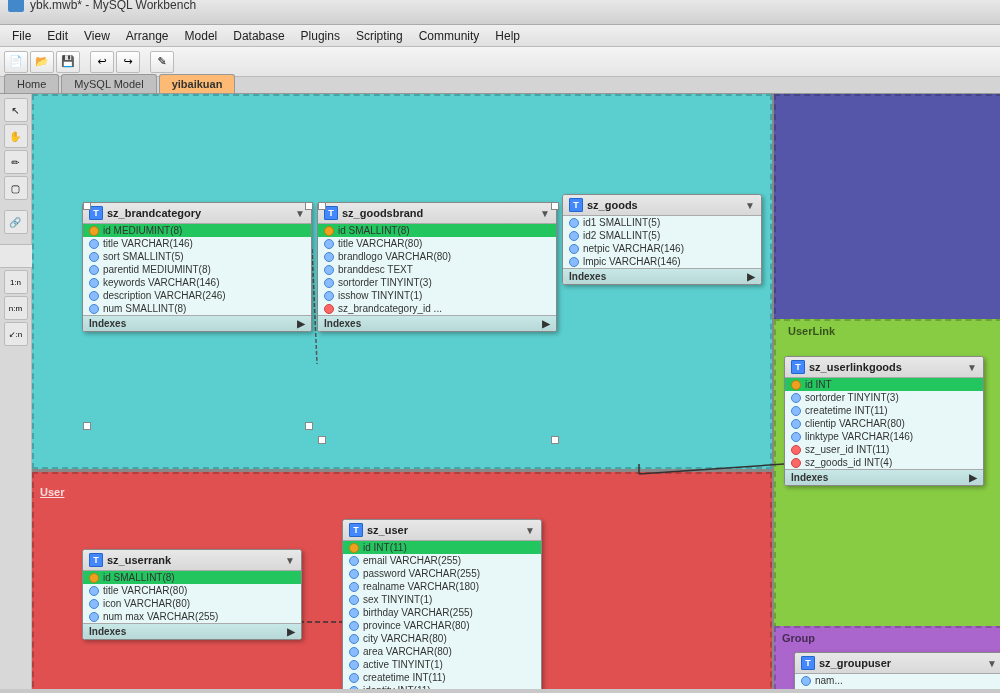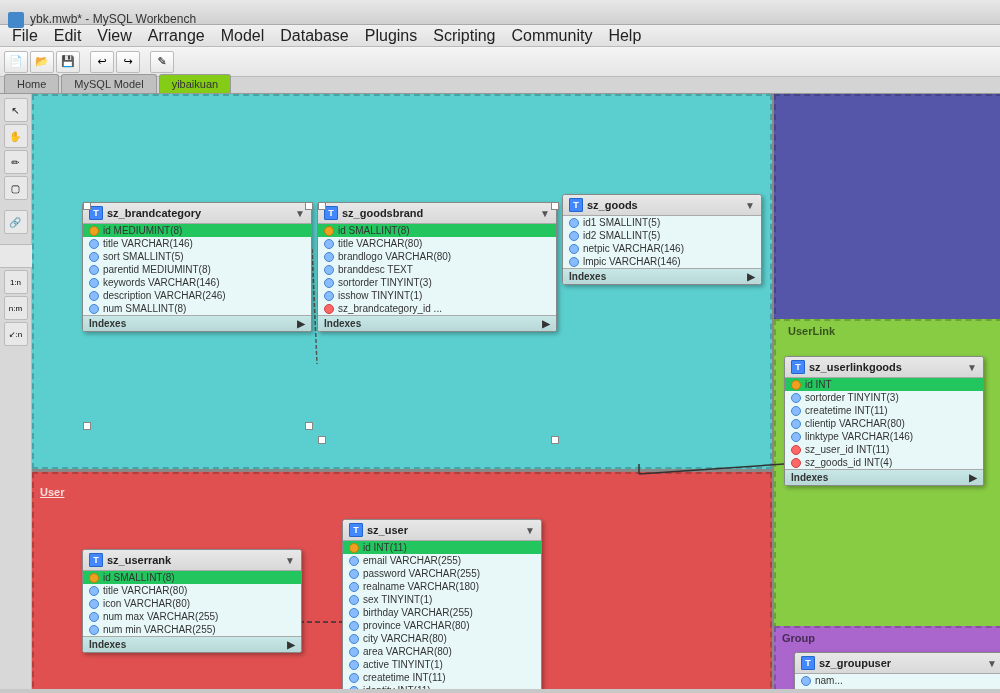--- a/index.html
+++ b/index.html
@@ -3,41 +3,41 @@
   <meta charset="utf-8">
   <style>
     * { margin: 0; padding: 0; box-sizing: border-box; }
     body { font-family: 'Segoe UI', Arial, sans-serif; font-size: 11px; background: #c8c8c8; overflow: hidden; width: 1000px; height: 693px; }
     
     
     #titlebar {
       background: linear-gradient(to bottom, #e8e8e8, #d0d0d0);
       height: 22px;
       display: flex;
-      align-items: flex-start;
+      align-items: flex-end;
       padding: 12px 8px;
       border-bottom: 1px solid #aaa;
       font-size: 12px;
       color: #333;
     }
     #titlebar .app-icon { width: 16px; height: 16px; background: #4488cc; border-radius: 2px; margin-right: 6px; display: inline-block; }
     
     
     #menubar {
       background: linear-gradient(to bottom, #f0f0f0, #e0e0e0);
       height: 22px;
       display: flex;
       align-items: center;
       padding: 0 4px;
       border-bottom: 1px solid #bbb;
     }
     #menubar span {
       padding: 2px 8px;
       cursor: pointer;
-      font-size: 16px;
+      font-size: 12px;
       color: #222;
     }
     
     
     #toolbar {
       background: linear-gradient(to bottom, #f5f5f5, #e5e5e5);
       height: 30px;
       display: flex;
       align-items: center;
       padding: 0 4px;
@@ -69,22 +69,22 @@
       background: #c0c0c0;
       border: 1px solid #999;
       border-bottom: none;
       margin-right: 2px;
       cursor: pointer;
       font-size: 11px;
       color: #333;
       border-radius: 3px 3px 0 0;
     }
     .tab.active {
-      background: #84cc16;
-      font-weight: normal;
+      background: #fdba74;
+      font-weight: bold;
     }
     
     
     #main {
       display: flex;
       height: calc(693px - 22px - 22px - 30px - 24px);
       position: relative;
     }
     
     
@@ -420,24 +420,20 @@
             <span>title VARCHAR(80)</span>
           </div>
         <div class="db-table-row">
             <div class="field-icon icon-field"></div>
             <span>icon VARCHAR(80)</span>
           </div>
         <div class="db-table-row">
             <div class="field-icon icon-field"></div>
             <span>num max VARCHAR(255)</span>
           </div>
-        <div class="db-table-row">
-            <div class="field-icon icon-field"></div>
-            <span>num min VARCHAR(255)</span>
-          </div>
       </div>
       <div class="db-table-footer">
         <span>Indexes</span>
         <span>▶</span>
       </div>
     </div>
 
     <div class="db-table" style="left:310px;top:425px;width:200px;">
       <div class="db-table-header">
         <div class="table-icon">T</div>

